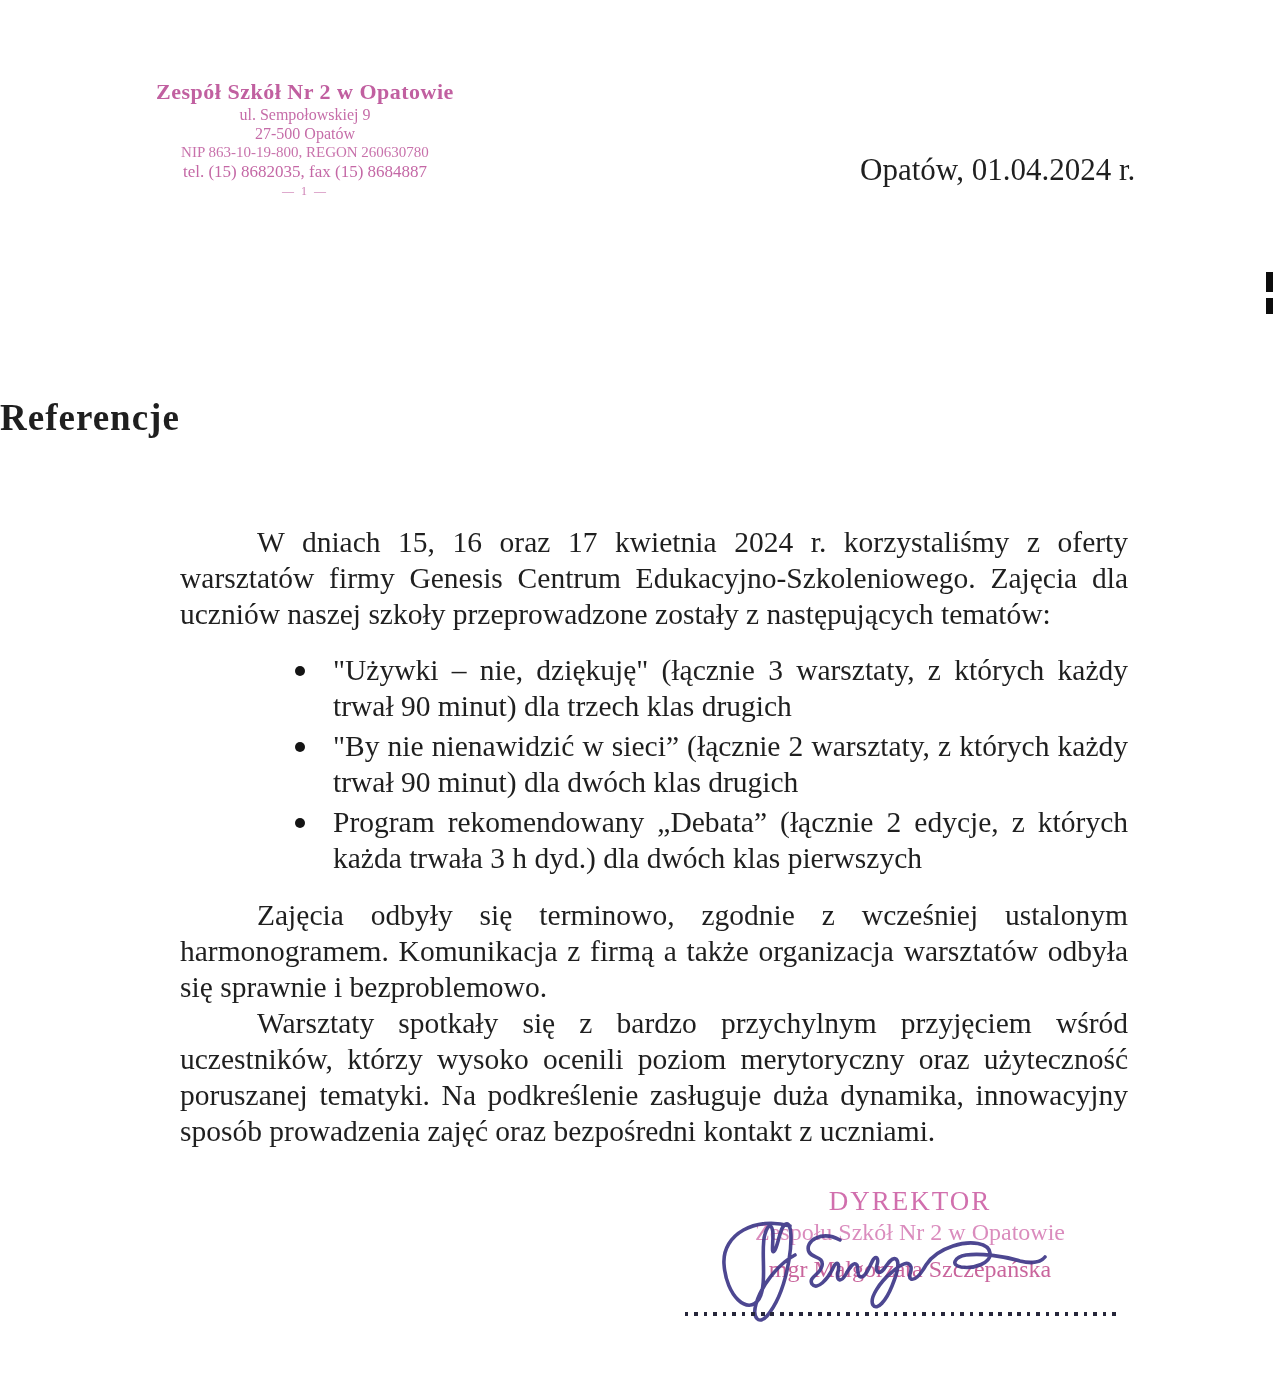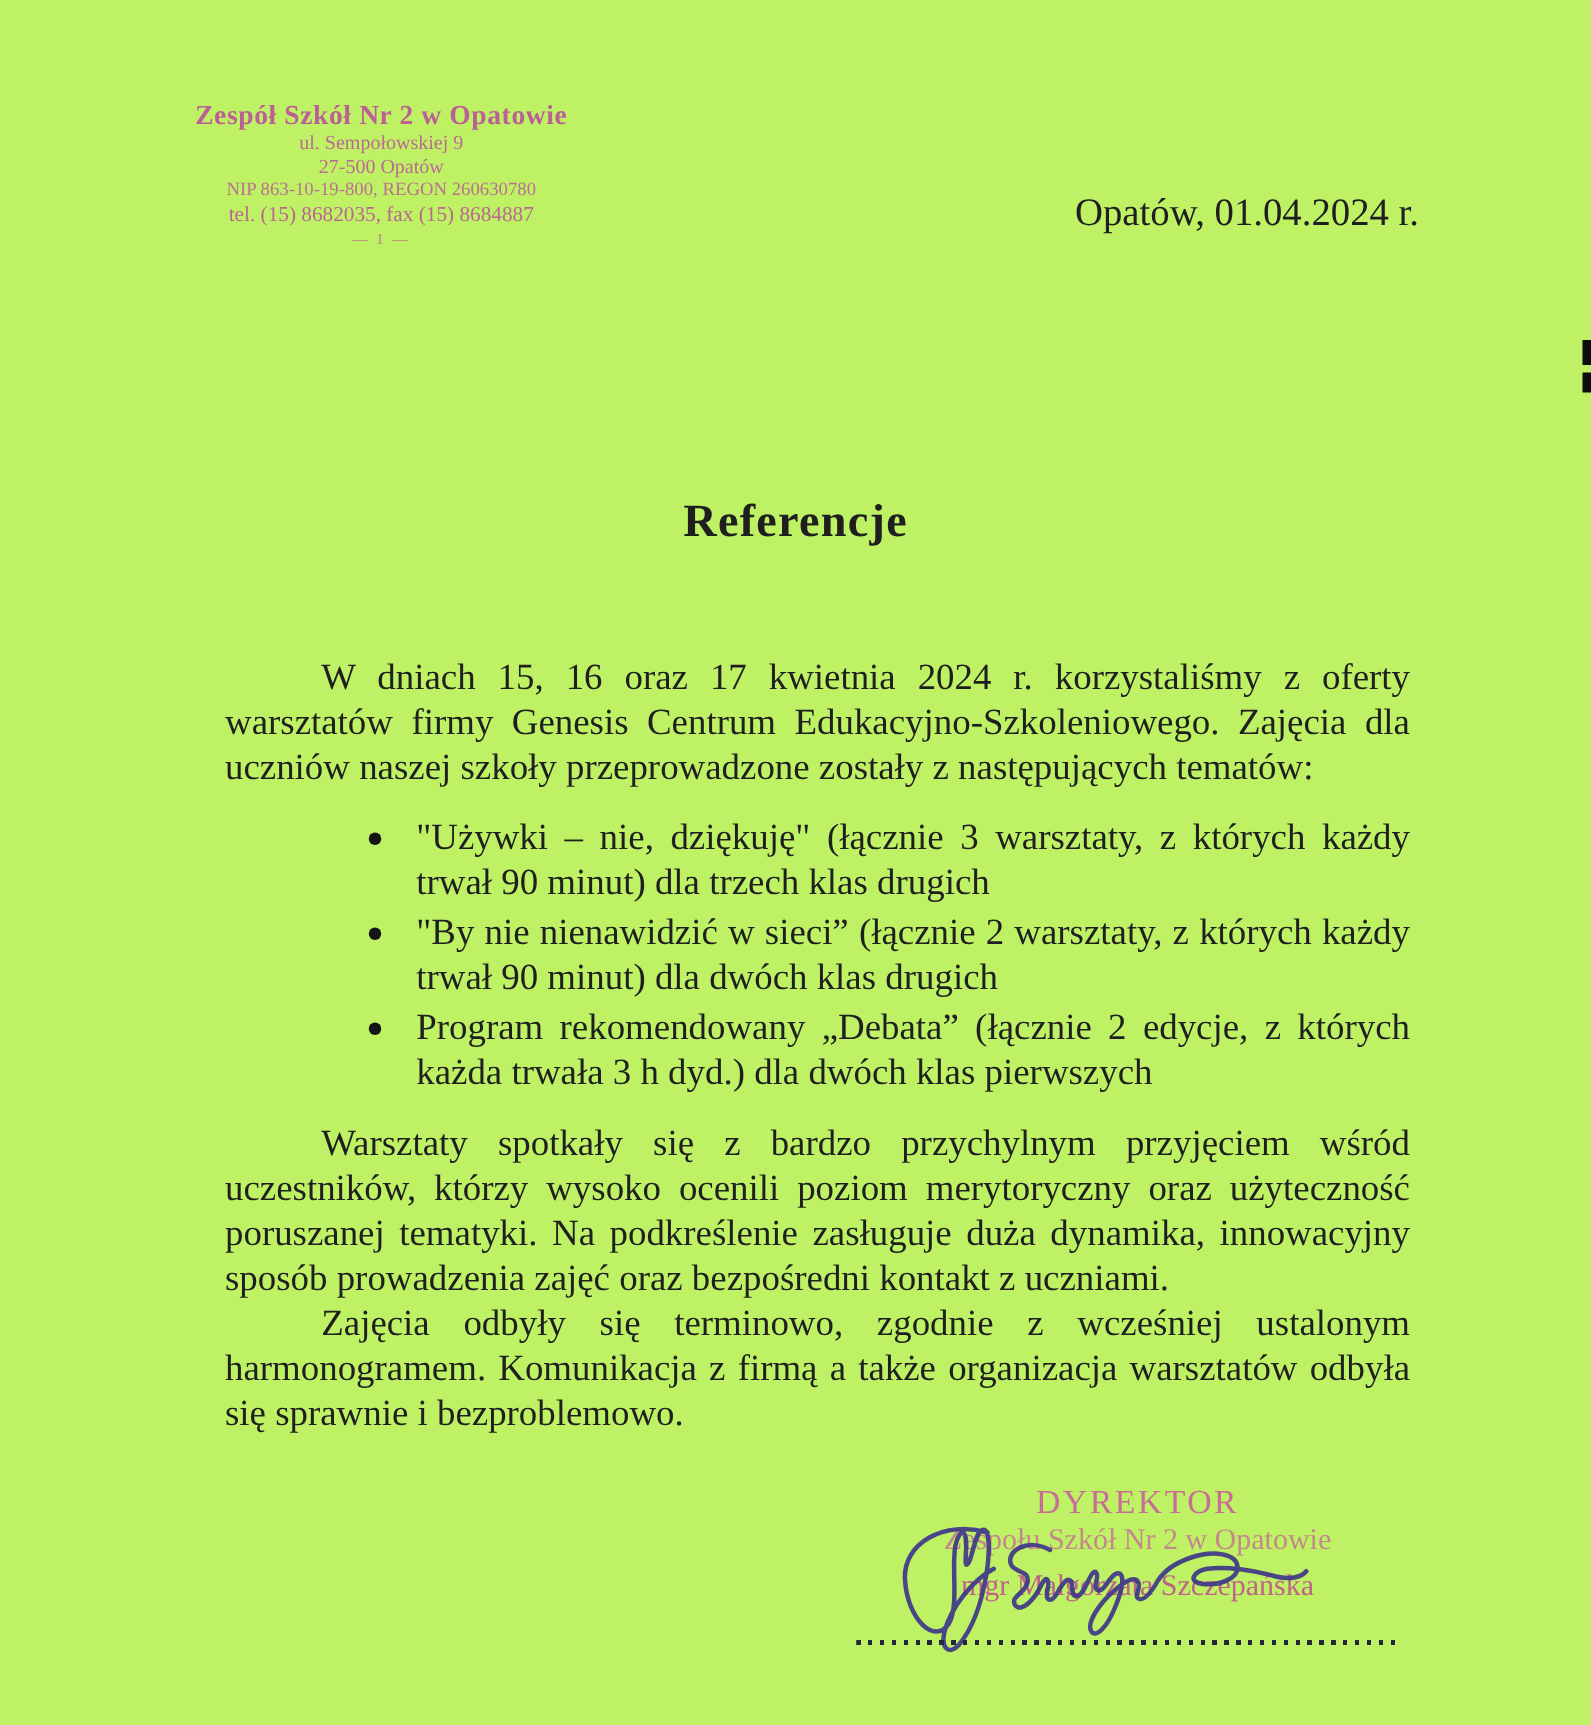--- a/index.html
+++ b/index.html
@@ -1,21 +1,21 @@
 <!DOCTYPE html>
 <html lang="pl"><head>
 <meta charset="utf-8">
 <style>
   html,body { margin:0; padding:0; background:#9a9a9a; }
   .page {
     position: relative;
     width: 1273px;
     height: 1380px;
     margin: 0 auto;
-    background: #bef264;
+    background: #ffffff;
     font-family: "Liberation Serif", "DejaVu Serif", serif;
     color: #1f1f1f;
     overflow: hidden;
   }
 
   
   .letterhead {
     position: absolute;
     left: 118px; top: 82px;
     width: 374px;
@@ -41,21 +41,20 @@
   .edge-mark { position: absolute; right: 0; width: 7px; background: #0d0d0d; }
   .edge-mark-1 { top: 272px; height: 20px; }
   .edge-mark-2 { top: 298px; height: 16px; }
 
   
   .title {
     position: absolute;
     left: 0; top: 396px;
     width: 1273px;
     margin: 0;
-    text-align: center;
     font-size: 37px;
     font-weight: bold;
     letter-spacing: 1px;
   }
 
   
   .body-text {
     position: absolute;
     left: 180px; top: 524px;
     width: 948px;
@@ -137,22 +136,22 @@
 
   <h1 class="title">Referencje</h1>
 
   <div class="body-text">
     <p class="gap-after">W dniach 15, 16 oraz 17 kwietnia 2024 r. korzystaliśmy z oferty warsztatów firmy Genesis Centrum Edukacyjno-Szkoleniowego. Zajęcia dla uczniów naszej szkoły przeprowadzone zostały z następujących tematów:</p>
     <ul class="workshops">
       <li>"Używki – nie, dziękuję" (łącznie 3 warsztaty, z których każdy trwał 90 minut) dla trzech klas drugich</li>
       <li>"By nie nienawidzić w sieci” (łącznie 2 warsztaty, z których każdy trwał 90 minut) dla dwóch klas drugich</li>
       <li>Program rekomendowany „Debata” (łącznie 2 edycje, z których każda trwała 3 h dyd.) dla dwóch klas pierwszych</li>
     </ul>
+    <p>Zajęcia odbyły się terminowo, zgodnie z wcześniej ustalonym harmonogramem. Komunikacja z firmą a także organizacja warsztatów odbyła się sprawnie i bezproblemowo.</p>
     <p>Warsztaty spotkały się z bardzo przychylnym przyjęciem wśród uczestników, którzy wysoko ocenili poziom merytoryczny oraz użyteczność poruszanej tematyki. Na podkreślenie zasługuje duża dynamika, innowacyjny sposób prowadzenia zajęć oraz bezpośredni kontakt z uczniami.</p>
-    <p>Zajęcia odbyły się terminowo, zgodnie z wcześniej ustalonym harmonogramem. Komunikacja z firmą a także organizacja warsztatów odbyła się sprawnie i bezproblemowo.</p>
   </div>
 
   <div class="signature">
     <div class="sig-role">DYREKTOR</div>
     <div class="sig-org">Zespołu Szkół Nr 2 w Opatowie</div>
     <div class="sig-name">mgr Małgorzata Szczepańska</div>
 
     <svg class="sig-ink" viewBox="0 0 420 110" fill="none" stroke="#3e3888" stroke-width="3.6" stroke-linecap="round" stroke-linejoin="round">
 
       <path d="M 92,14

